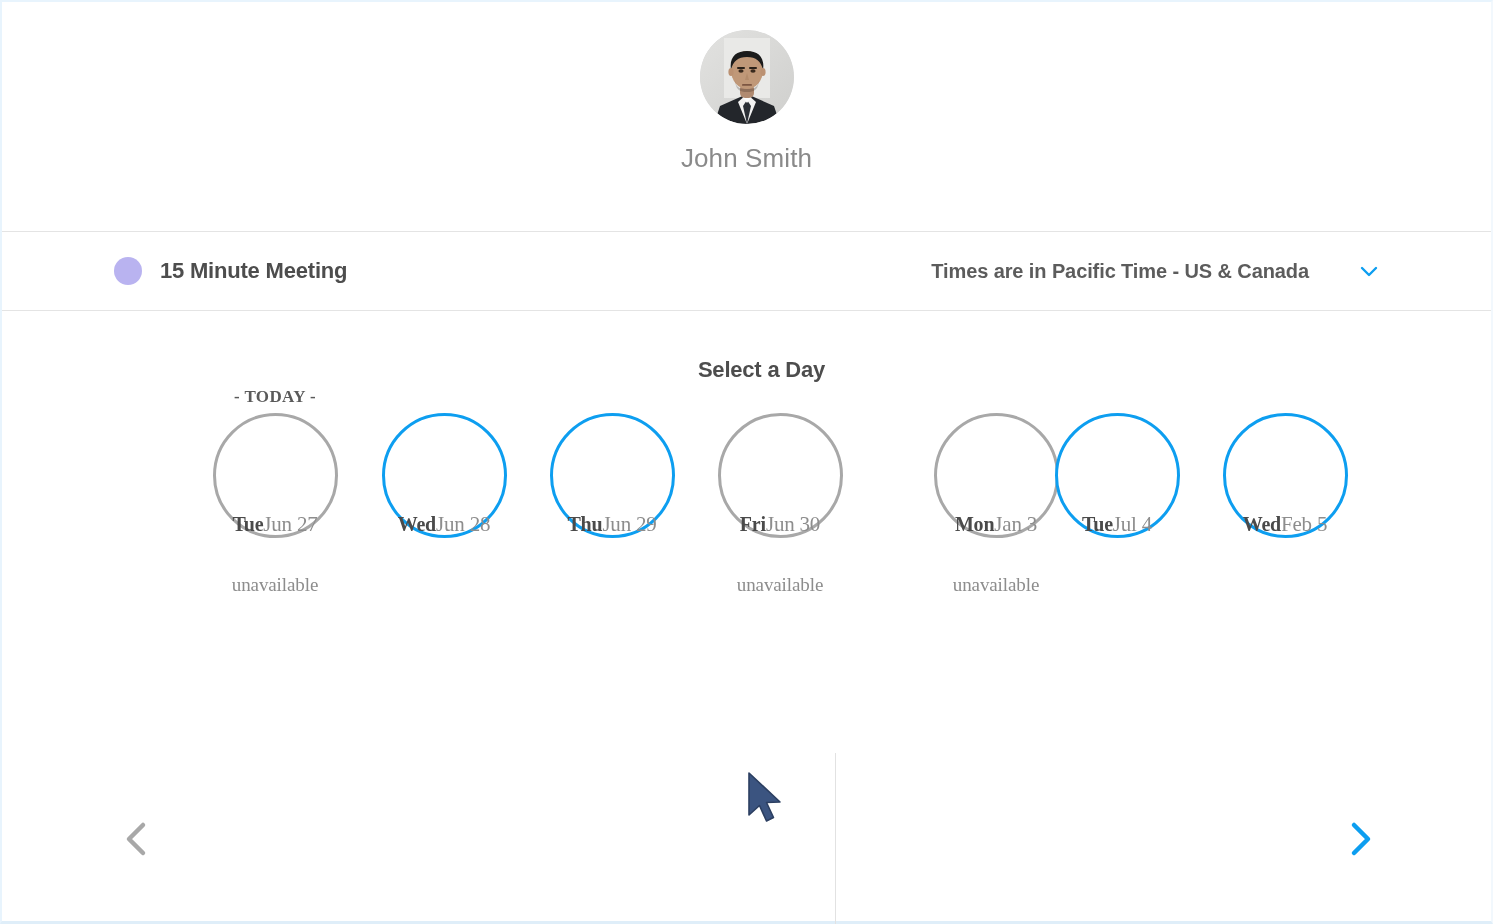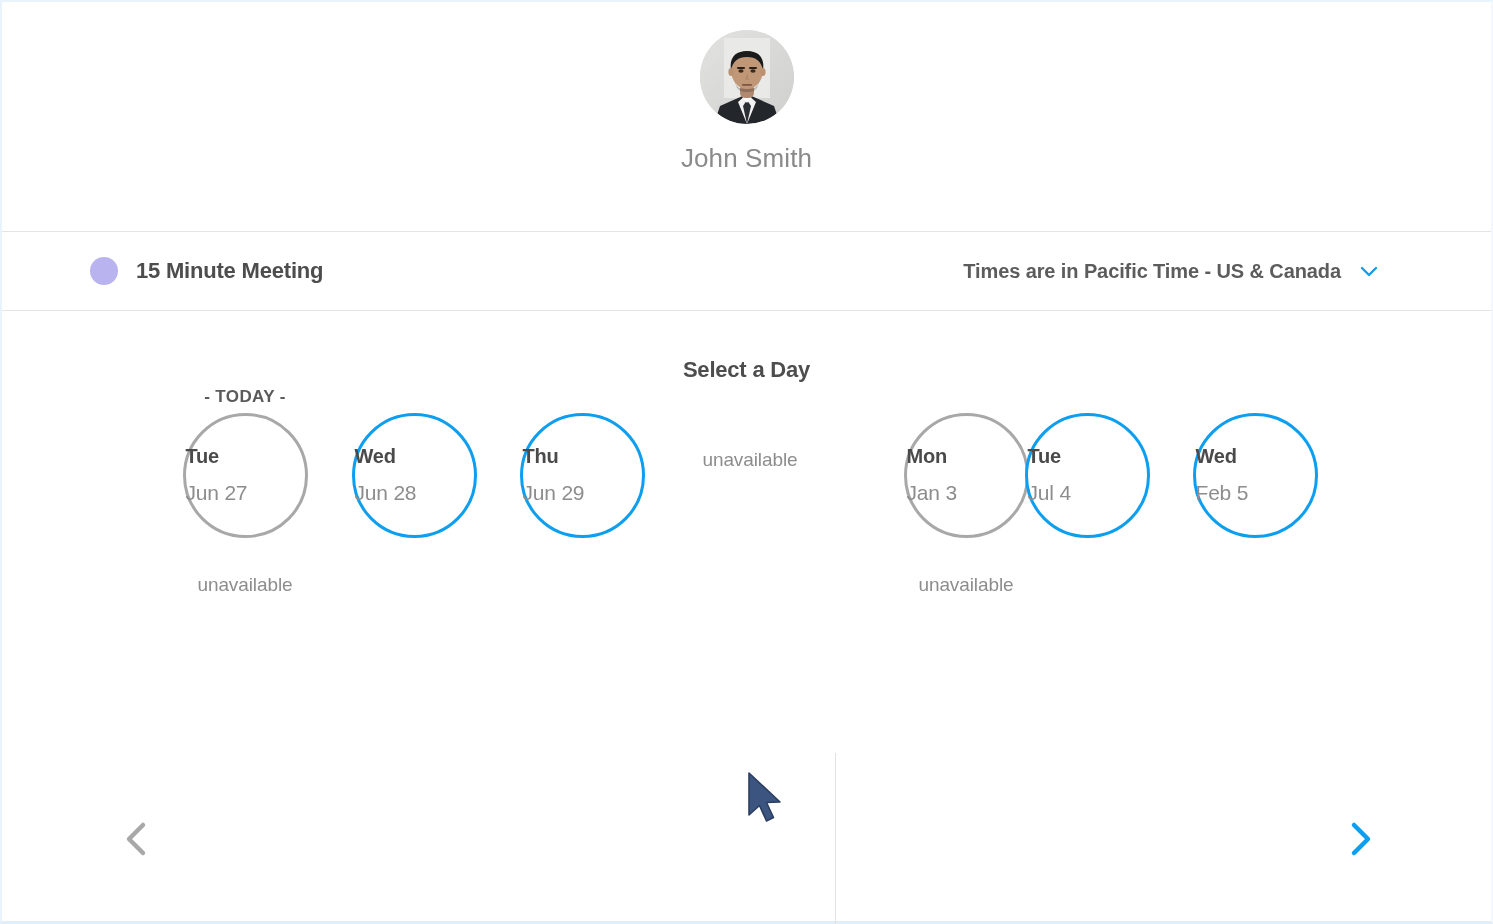--- a/index.html
+++ b/index.html
@@ -53,21 +53,21 @@
     font-weight: 400;
     letter-spacing: 0.1px;
   }
 
   
   .event-bar {
     height: 79px;
     display: flex;
     align-items: center;
     border-bottom: 1px solid #e4e4e4;
-    padding: 0 112px 0 88px;
+    padding: 0 112px 0 112px;
   }
 
   .event-left { display: flex; align-items: center; }
 
   .event-dot {
     width: 28px;
     height: 28px;
     border-radius: 50%;
     background: #b9b3f0;
     flex: none;
@@ -79,38 +79,39 @@
     font-weight: bold;
     color: #4d4d4d;
     letter-spacing: -0.2px;
   }
 
   .event-right {
     margin-left: auto;
     display: flex;
     align-items: center;
     cursor: pointer;
+    gap: 32px;
   }
 
   .tz-label {
     font-size: 20px;
     font-weight: bold;
     color: #5c5c5c;
     letter-spacing: -0.1px;
   }
 
   .chev-down {
     margin-left: 18px;
     width: 20px;
     height: 20px;
     display: block;
   }
 
   
-  .main { position: relative; }
+  .main { position: relative; padding-left: 30px; }
 
   .select-day {
     text-align: center;
     margin-top: 46px;
     font-size: 22px;
     font-weight: bold;
     color: #4d4d4d;
     letter-spacing: -0.2px;
   }
 
@@ -150,30 +151,31 @@
     height: 100%;
   }
 
   .day {
     position: absolute;
     top: 8px;
     width: 126px;
     display: flex;
     flex-direction: column;
     align-items: center;
+    font-family: Liberation Serif, serif;
   }
 
   .day-circle {
     width: 125px;
     height: 125px;
     border-radius: 50%;
     border: 3px solid #a8a8a8;
     display: flex;
-    flex-direction: column;
-    align-items: flex-start;
+    flex-direction: row;
+    align-items: flex-end;
     justify-content: center;
     background: #fff;
     cursor: default;
   }
   .day.available .day-circle {
     border-color: #0d9ef0;
     cursor: pointer;
   }
 
   .dow {
@@ -325,20 +327,24 @@
             <div class="unavailable-label"></div>
           </div>
           <div class="day available" style="left: 517px;">
             <div class="day-circle">
               <div class="dow">Thu</div>
               <div class="dom">Jun 29</div>
             </div>
             <div class="unavailable-label"></div>
           </div>
           <div class="day" style="left: 685px;">
+            <div class="day-circle">
+              <div class="dow">Fri</div>
+              <div class="dom">Jun 30</div>
+            </div>
             <div class="unavailable-label">unavailable</div>
           </div>
           <div class="day" style="left: 901px;">
             <div class="day-circle">
               <div class="dow">Mon</div>
               <div class="dom">Jan 3</div>
             </div>
             <div class="unavailable-label">unavailable</div>
           </div>
           <div class="day available" style="left: 1022px;">

